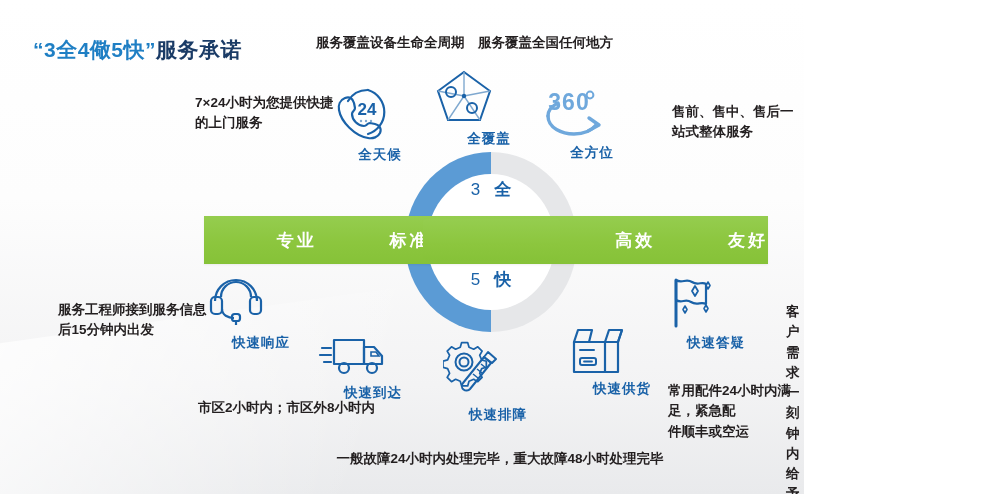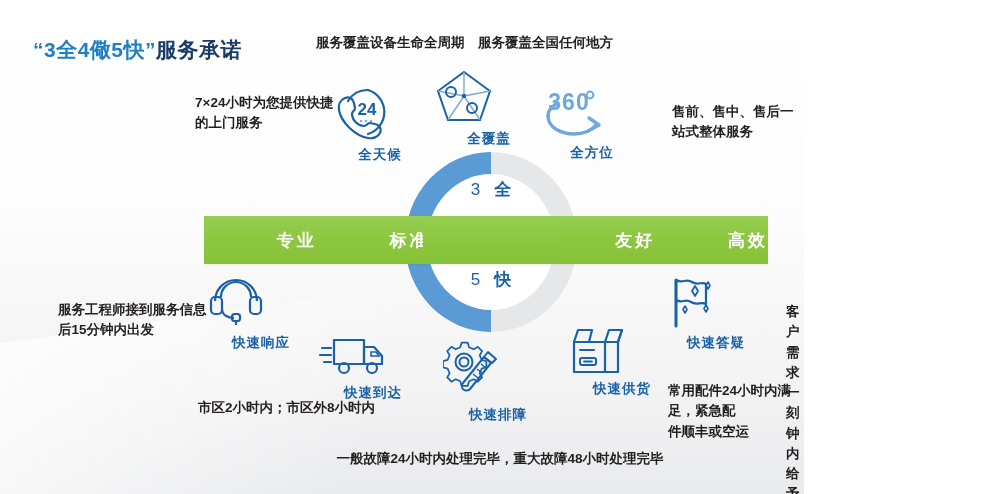--- a/index.html
+++ b/index.html
@@ -315,19 +315,19 @@
     </div>
     <div class="ring-row" id="ring-row-3">
       <span class="num">5</span><span>快</span>
     </div>
   </div>
 
   <div id="green-bar">
     <div class="seg">专业</div>
     <div class="seg">标准</div>
     <div class="seg center-gap"></div>
+    <div class="seg">高效</div>
     <div class="seg">友好</div>
-    <div class="seg">高效</div>
   </div>
 
   <div id="green-pill"></div>
 
 </div>
 
 </body></html>

